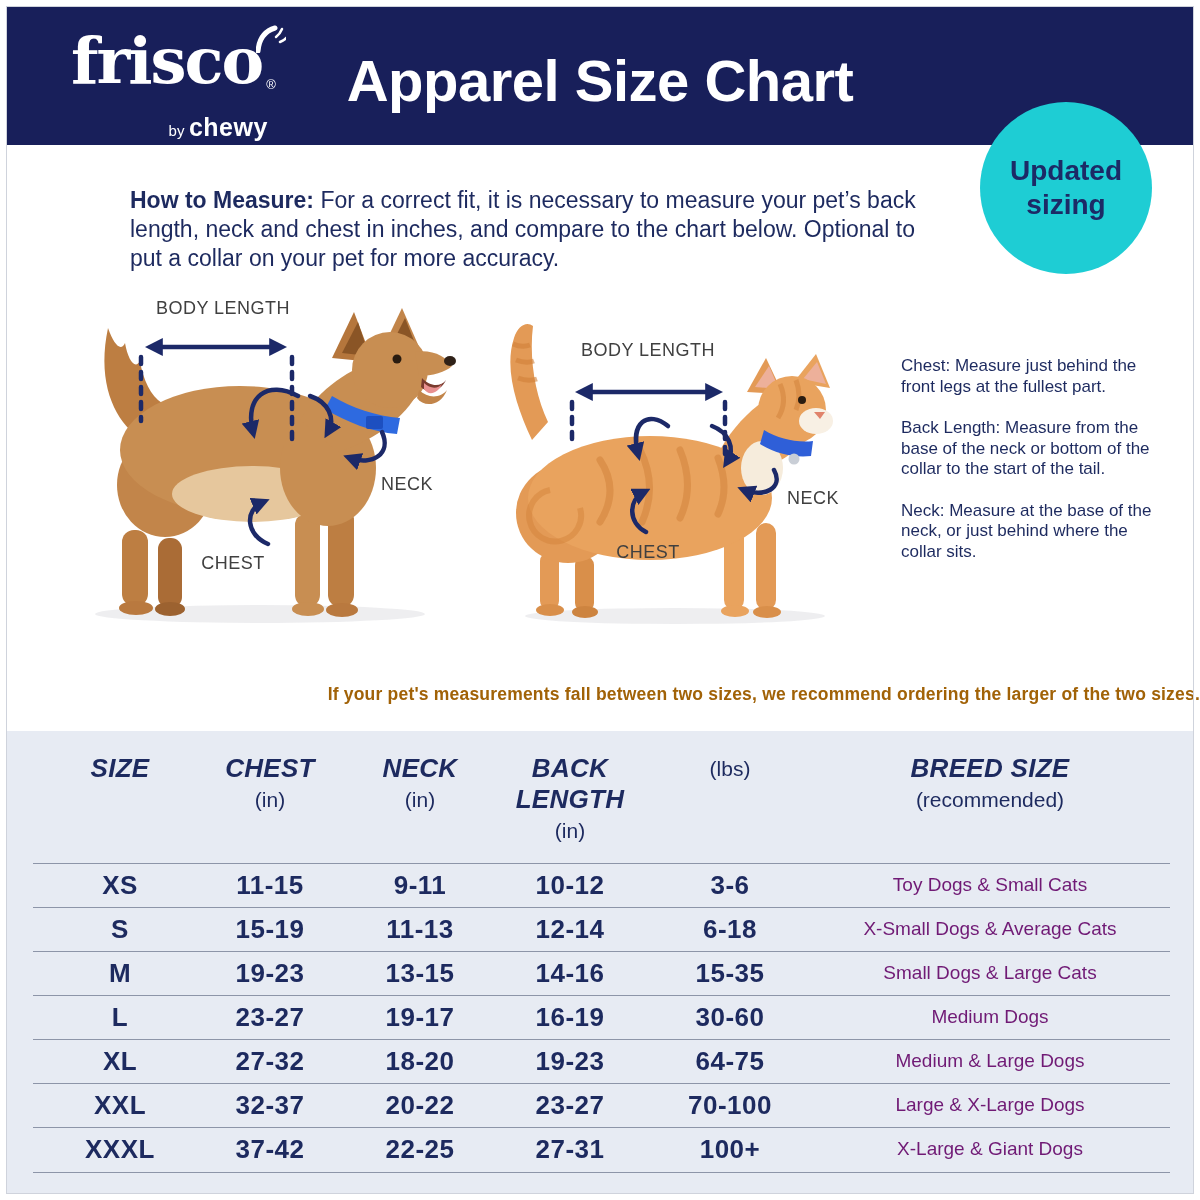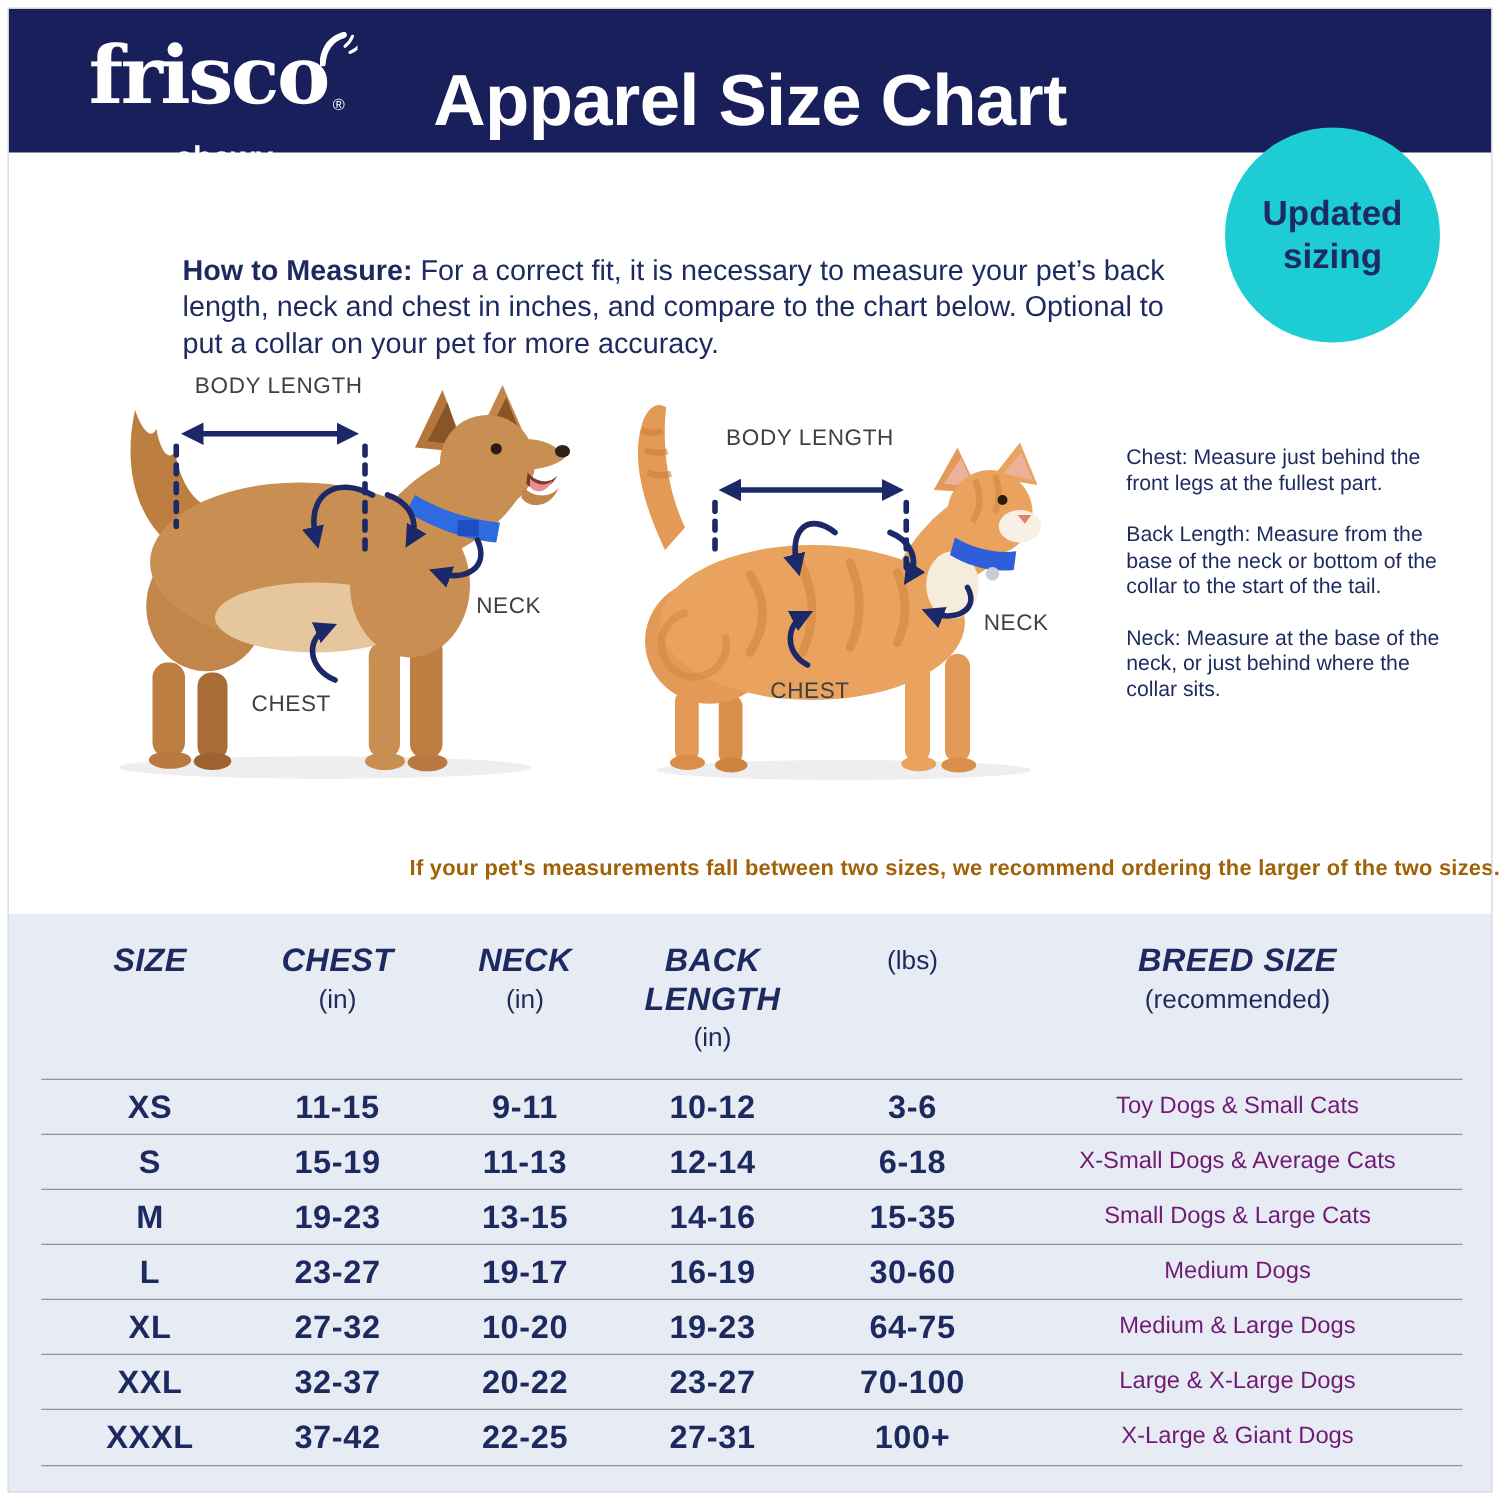--- a/index.html
+++ b/index.html
@@ -1,38 +1,38 @@
 <!DOCTYPE html>
 <html><head>
 <meta charset="utf-8">
 <style>
   html,body{margin:0;padding:0;background:#ffffff;}
   .page{position:relative;width:1200px;height:1200px;background:#ffffff;overflow:hidden;
         font-family:"Liberation Sans",sans-serif;color:#1d2a5f;}
   .frame{position:absolute;inset:6px;border:1px solid #cfd3dc;pointer-events:none;z-index:60;}
 
   
-  .band{position:absolute;left:7px;top:7px;right:7px;height:115px;background:#181f5a;z-index:1;}
+  .band{position:absolute;left:7px;top:7px;right:7px;height:138px;background:#181f5a;z-index:1;}
   .logo{position:absolute;left:64px;top:22px;color:#ffffff;}
   .logo-top{font-family:"DejaVu Serif",serif;font-weight:bold;font-size:64px;line-height:64px;letter-spacing:-2px;position:relative;}
   .flourish{position:absolute;right:-16px;top:-4px;}
   .reg{font-family:"Liberation Sans",sans-serif;font-size:13px;vertical-align:baseline;position:relative;top:6px;left:4px;font-weight:normal;}
-  .logo-by{text-align:center;margin-top:2px;padding-right:2px;}
+  .logo-by{text-align:right;margin-top:2px;padding-right:2px;}
   .logo-by .by{font-size:15px;font-weight:normal;}
   .logo-by .chewy{font-size:25px;font-weight:bold;letter-spacing:.5px;}
   .title{position:absolute;left:50%;transform:translateX(-50%);top:40px;margin:0;white-space:nowrap;
          color:#ffffff;font-size:58px;font-weight:bold;letter-spacing:-.5px;z-index:2;}
 
   
   .badge{position:absolute;left:980px;top:102px;width:172px;height:172px;border-radius:50%;
          background:#1ecdd4;z-index:5;display:flex;flex-direction:column;align-items:center;justify-content:center;
          color:#1c2a66;font-weight:bold;font-size:28px;line-height:34px;text-align:center;}
 
   
-  .howto{position:absolute;left:130px;top:186px;width:808px;margin:16px;font-size:23px;line-height:29px;color:#1d2a5f;}
+  .howto{position:absolute;left:130px;top:186px;width:808px;margin:0;font-size:23px;line-height:29px;color:#1d2a5f;}
   .howto b{font-weight:bold;}
 
   
   .dog-art{position:absolute;left:70px;top:300px;z-index:1;}
   .cat-art{position:absolute;left:480px;top:300px;z-index:1;}
   .annot{position:absolute;left:0;top:280px;z-index:3;}
   .dlabel{position:absolute;transform:translateX(-50%);z-index:4;color:#404040;
           font-weight:normal;font-size:18px;letter-spacing:.5px;white-space:nowrap;}
 
   
@@ -258,21 +258,21 @@
       <div class="cell-size">L</div>
       <div class="cell-num">23-27</div>
       <div class="cell-num">19-17</div>
       <div class="cell-num">16-19</div>
       <div class="cell-num">30-60</div>
       <div class="cell-breed">Medium Dogs</div>
     </div>
     <div class="tgrid row" style="top:308px">
       <div class="cell-size">XL</div>
       <div class="cell-num">27-32</div>
-      <div class="cell-num">10-20</div>
+      <div class="cell-num">18-20</div>
       <div class="cell-num">19-23</div>
       <div class="cell-num">64-75</div>
       <div class="cell-breed">Medium &amp; Large Dogs</div>
     </div>
     <div class="tgrid row" style="top:352px">
       <div class="cell-size">XXL</div>
       <div class="cell-num">32-37</div>
       <div class="cell-num">20-22</div>
       <div class="cell-num">23-27</div>
       <div class="cell-num">70-100</div>

